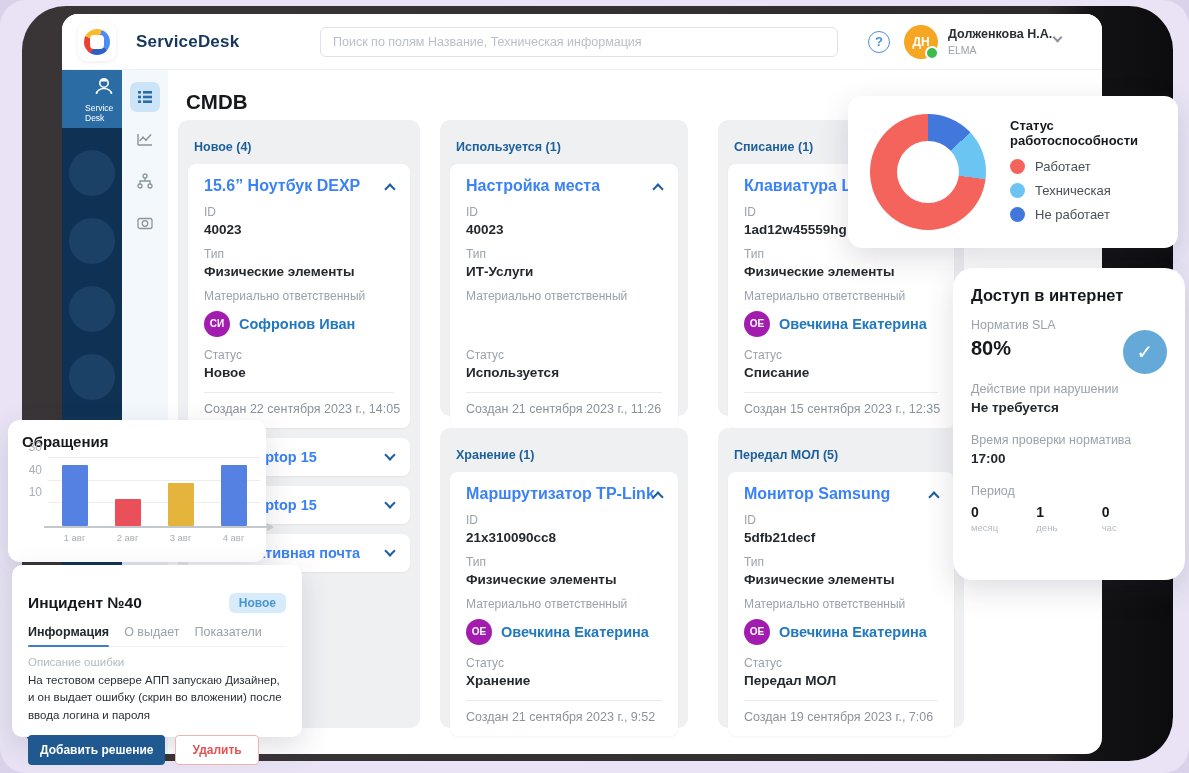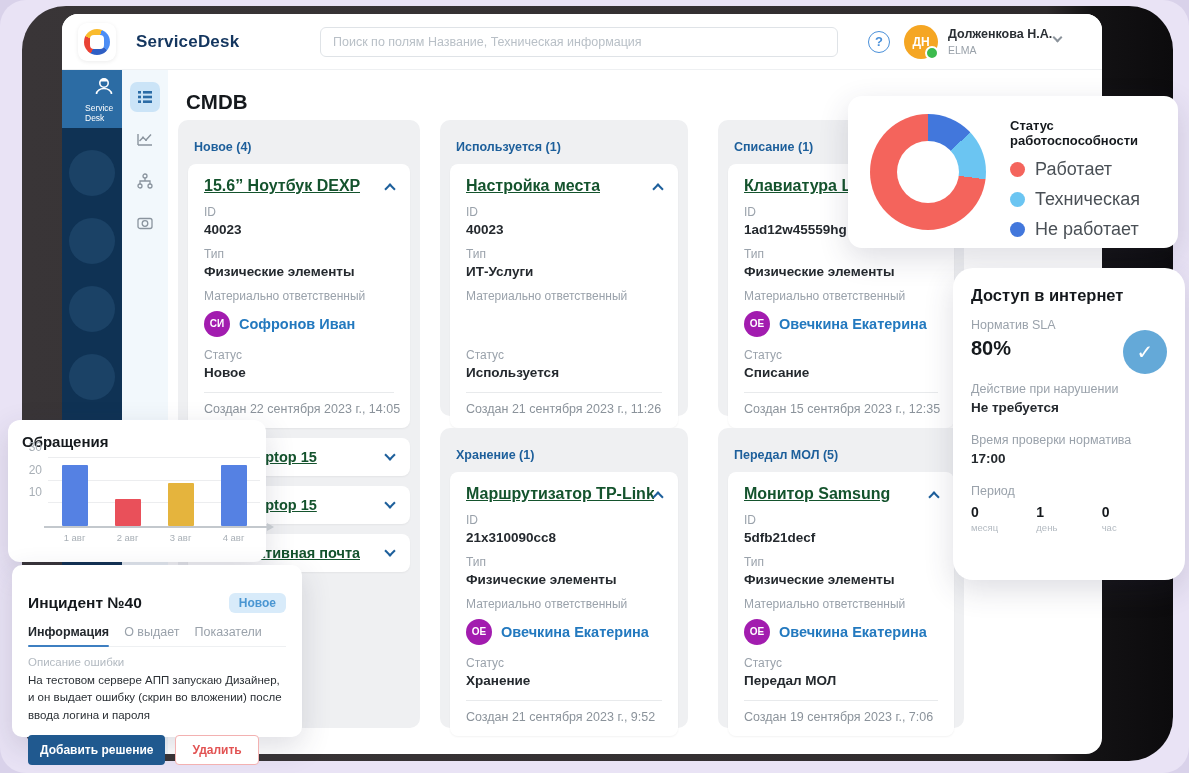--- a/index.html
+++ b/index.html
@@ -41,21 +41,21 @@
   .secondary-sidebar { position:absolute; left:60px; top:56px; width:46px; height:684px; background:#F2F8FC; }
   .tab-tile { width:30px; height:30px; border-radius:7px; margin:12px auto 0; display:flex; align-items:center; justify-content:center; }
   .tab-tile.active { background:#CBE4F7; }
 
   
   .page-title { position:absolute; left:124px; top:76px; font-size:20.5px; font-weight:bold; color:#15191D; }
   .panel { position:absolute; background:#EFF0F2; border-radius:10px; }
   .panel-header { padding:20px 16px 6px; font-size:12.5px; font-weight:bold; color:#1D5F9B; }
   .card { background:#fff; border-radius:8px; margin:4px 10px 10px; padding:13px 16px 0; box-shadow:0 1px 2px rgba(0,0,0,.05); }
   .card-title-row { display:flex; justify-content:space-between; align-items:center; }
-  .card-title { font-size:16px; font-weight:bold; color:#14532d; white-space:nowrap; overflow:hidden;text-decoration:underline; }
+  .card-title { font-size:16px; font-weight:bold; color:#3b82f6; white-space:nowrap; overflow:hidden; }
   .chev-up { width:8px; height:8px; border-right:2px solid #1D5F9B; border-bottom:2px solid #1D5F9B; transform:rotate(-135deg); margin-top:5px; flex:0 0 auto; }
   .chev-dn { width:8px; height:8px; border-right:2px solid #1D5F9B; border-bottom:2px solid #1D5F9B; transform:rotate(45deg); margin-bottom:4px; flex:0 0 auto; }
   .f-label { margin-top:10px; font-size:12px; color:#9AA2AB; }
   .f-value { margin-top:3px; font-size:13.5px; color:#24292E; font-weight:bold; }
   .owner-row { display:flex; align-items:center; gap:9px; margin-top:7px; height:28px; }
   .owner-row.empty { height:28px; }
   .mini-avatar { width:26px; height:26px; border-radius:50%; background:#a21caf; color:#fff; font-size:10px; font-weight:bold;
     text-align:center; line-height:26px; flex:0 0 auto; }
   .owner-name { font-size:14.5px; font-weight:bold; color:#2379BF; white-space:nowrap; }
   .card-footer { margin-top:12px; border-top:1px solid #E8EAEC; padding:9px 0 12px; font-size:12.5px; color:#8B939B; white-space:nowrap; }
@@ -64,21 +64,21 @@
 
   
   .overlay { position:absolute; background:#fff; box-shadow:0 10px 30px rgba(50,50,80,.16); z-index:20; }
   .donut-card { left:848px; top:96px; width:330px; height:152px; border-radius:14px; }
   .donut { position:absolute; left:22px; top:18px; width:116px; height:116px; border-radius:50%; }
   .donut::after { content:""; position:absolute; left:27px; top:27px; width:62px; height:62px; border-radius:50%; background:#fff; }
   .legend { position:absolute; left:162px; top:22px; }
   .legend-title { font-size:13px; font-weight:bold; color:#15191D; margin-bottom:11px; }
   .legend-item { display:flex; align-items:center; gap:10px; margin-top:9px; }
   .legend-dot { width:15px; height:15px; border-radius:50%; flex:0 0 auto; }
-  .legend-label { font-size:18px; color:#4A5056; }
+  .legend-label { font-size:13px; color:#4A5056; }
 
   .sla-card { left:953px; top:268px; width:232px; height:312px; border-radius:20px; padding:18px; }
   .sla-title { font-size:16.5px; font-weight:bold; color:#15191D; }
   .sla-label { margin-top:13px; font-size:12.5px; color:#9AA2AB; }
   .sla-big { margin-top:5px; font-size:20px; font-weight:bold; color:#15191D; }
   .sla-val { margin-top:4px; font-size:13.5px; font-weight:bold; color:#24292E; }
   .check-badge { position:absolute; right:18px; top:62px; width:44px; height:44px; border-radius:50%; background:#64A9D8; color:#fff;
     font-size:20px; text-align:center; line-height:44px; }
   .period-row { display:flex; margin-top:6px; }
   .period-cell { width:70px; }
@@ -352,21 +352,21 @@
       </div>
     </div>
   </div>
 
   <div class="overlay appeals-card">
     <div class="appeals-title">Обращения</div>
     <div class="chart-wrap" id="bar-plot">
         <div class="grid-line" style="bottom: 22.6667px;"></div>
         <div class="y-label" style="bottom: 22.6667px;">10</div>
         <div class="grid-line" style="bottom: 45.3333px;"></div>
-        <div class="y-label" style="bottom: 45.3333px;">20</div>
+        <div class="y-label" style="bottom: 45.3333px;">40</div>
         <div class="grid-line" style="bottom: 68px;"></div>
         <div class="y-label" style="bottom: 68px;">30</div>
         <div class="bars">
           <div class="bar" style="height: 61.2px; background: rgb(85, 129, 227);"></div>
           <div class="bar" style="height: 27.2px; background: rgb(233, 80, 90);"></div>
           <div class="bar" style="height: 43.0667px; background: rgb(229, 180, 61);"></div>
           <div class="bar" style="height: 61.2px; background: rgb(85, 129, 227);"></div>
         </div>
       </div>
     <div class="axis"></div>

